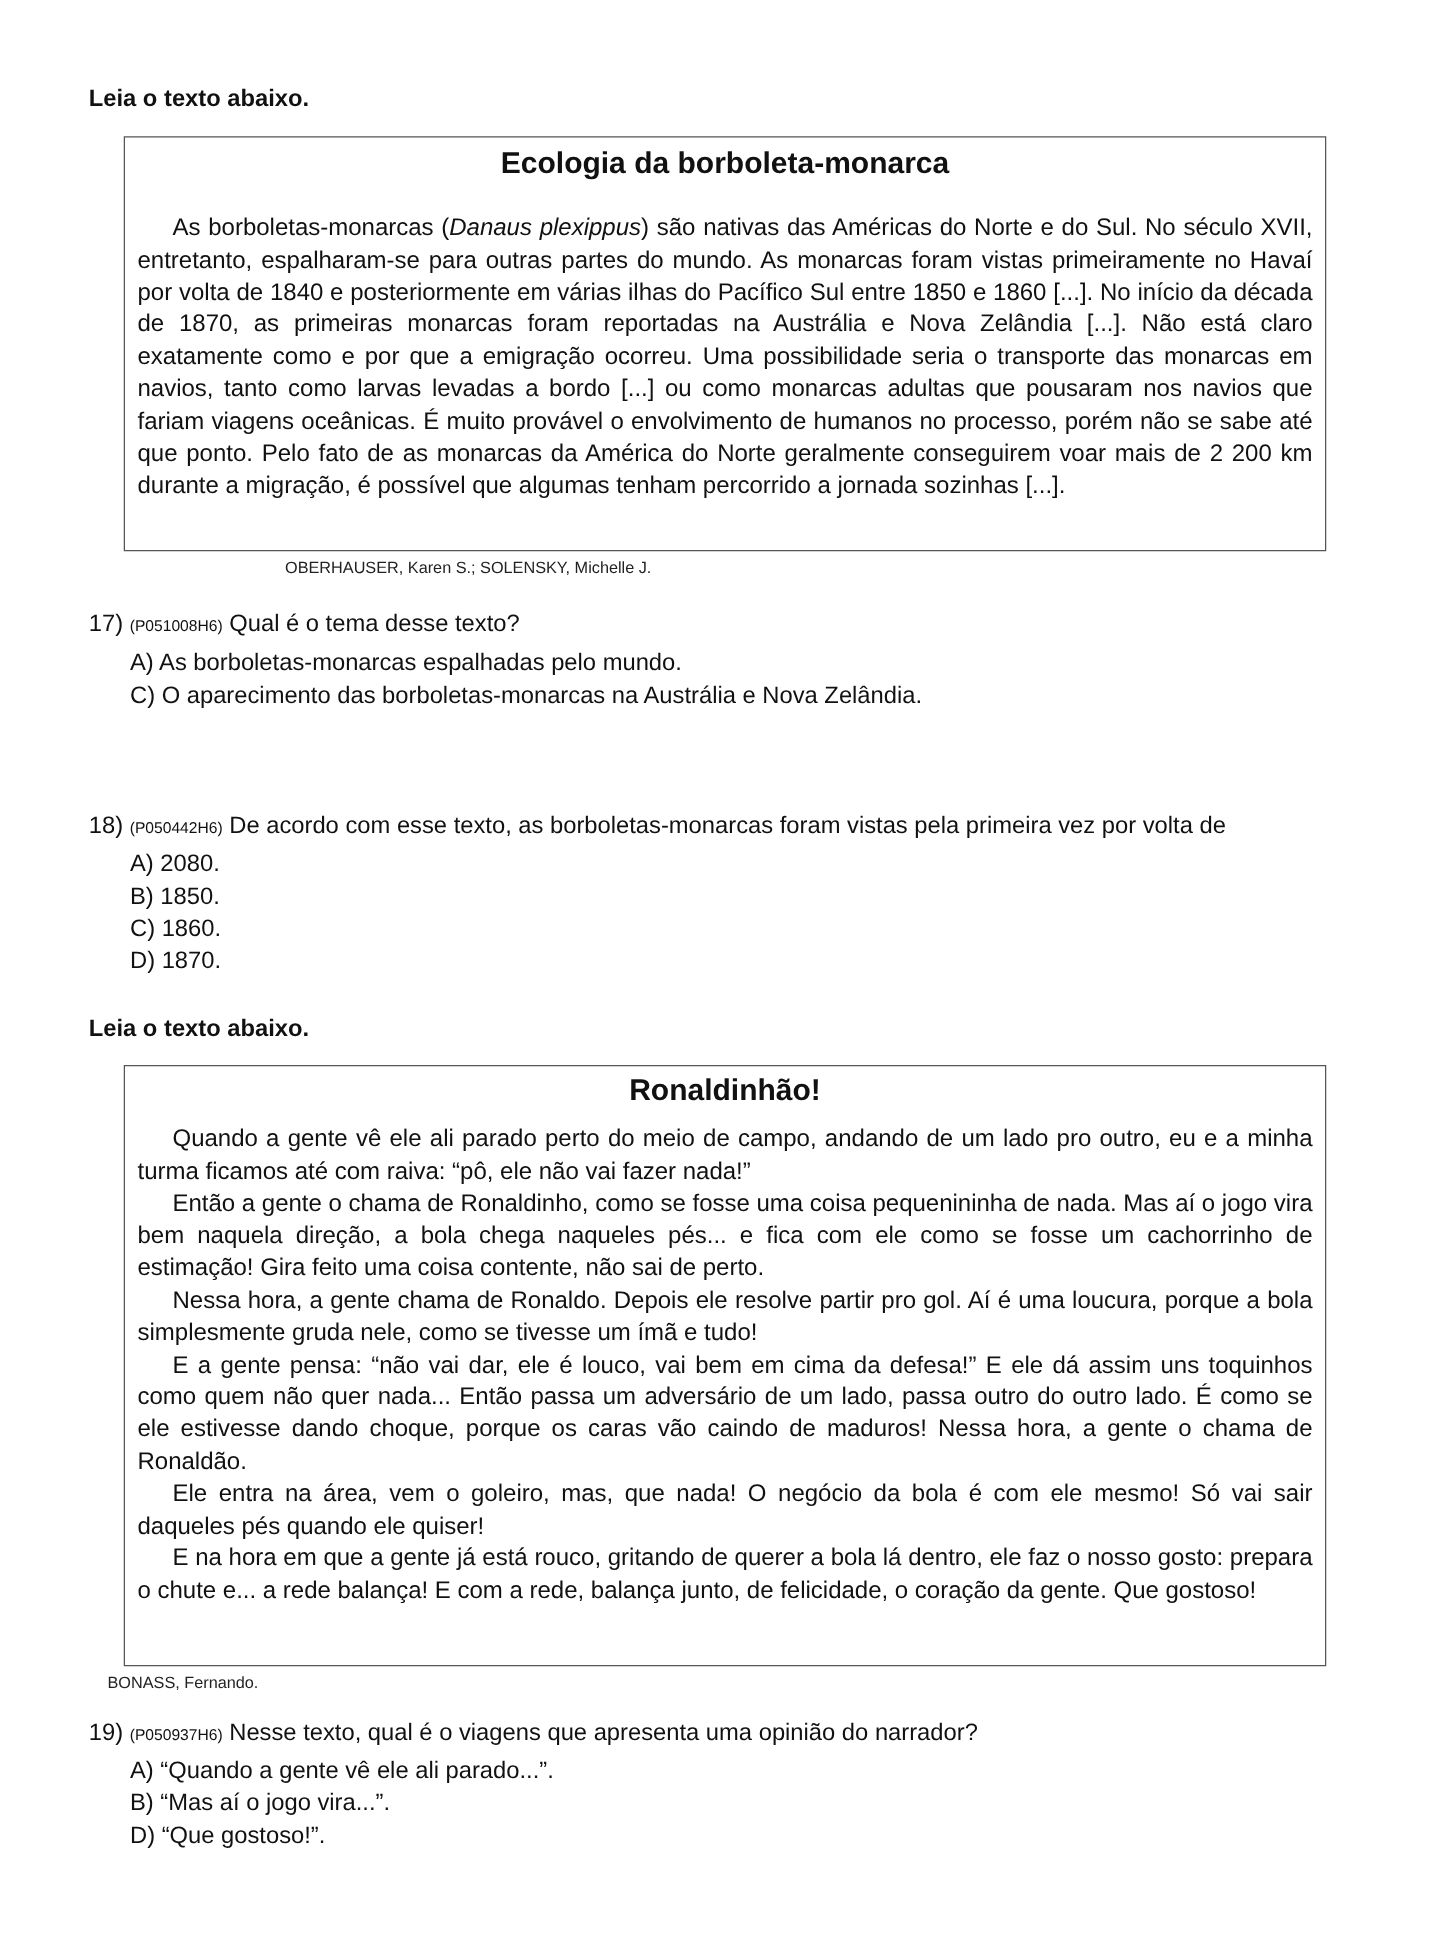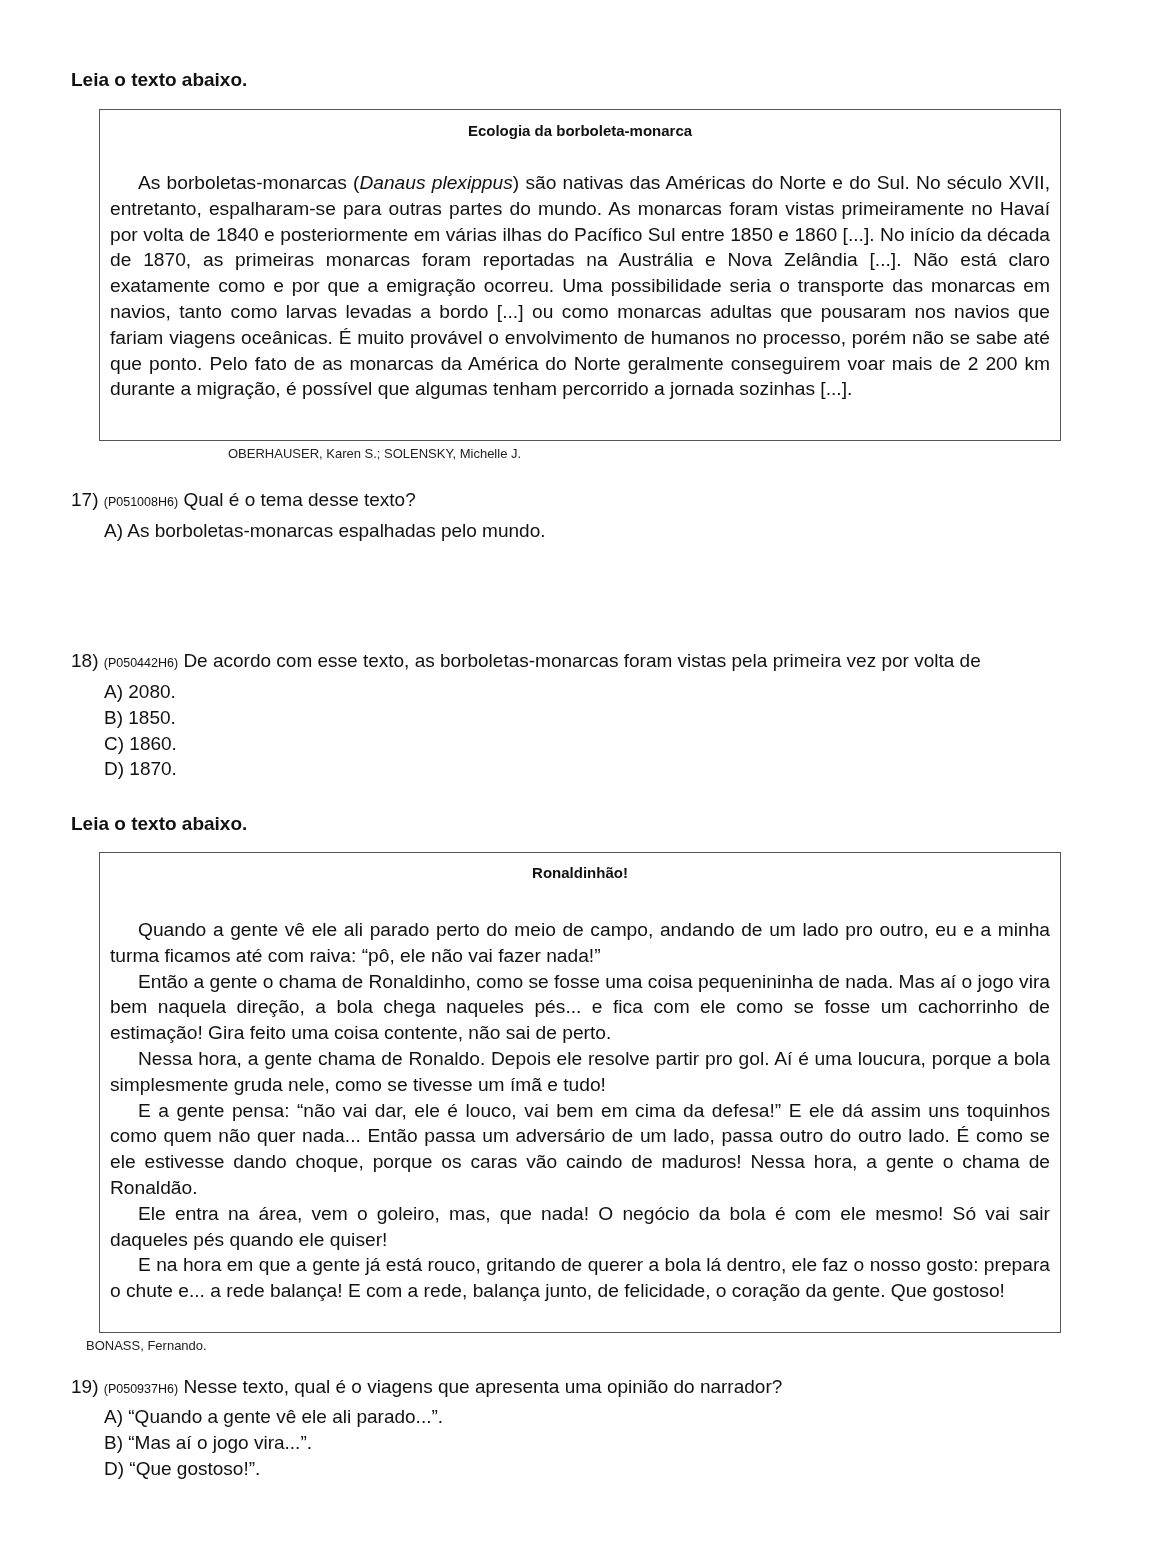--- a/index.html
+++ b/index.html
@@ -9,21 +9,21 @@
   }
   .abs { position: absolute; }
   .lead {
     font-weight: bold; font-size: 19px; line-height: 22px; left: 71px;
   }
   .box {
     position: absolute; left: 99px; width: 962px;
     border: 1.5px solid #555555; box-sizing: border-box;
   }
   .box-title {
-    text-align: center; font-weight: bold; font-size: 15px; line-height: 22px;
+    text-align: center; font-weight: bold; font-size: 24px; line-height: 22px;
     position: absolute; left: 0; right: 0;
   }
   .box-body {
     position: absolute; left: 10px; right: 10px;
     font-size: 19.2px; line-height: 25.8px; text-align: justify;
   }
   .box-body p { margin: 0; text-indent: 28px; }
   .source { font-size: 13px; line-height: 16px; color: #222; }
   .q { left: 71px; font-size: 19px; line-height: 22px; }
   .q .code { font-size: 12.5px; }
@@ -43,39 +43,40 @@
 </div>
 <div class="abs source" style="top:446px; left:228px;">OBERHAUSER, Karen S.; SOLENSKY, Michelle J.</div>
 
 <div class="abs q" style="top:489px;">
   <span>17)</span>
   <span class="code">(P051008H6)</span>
   <span>Qual é o tema desse texto?</span>
 </div>
 <div class="abs opts" style="top:518px;">
   <div class="opt">A) As borboletas-monarcas espalhadas pelo mundo.</div>
+  <div class="opt">C) O aparecimento das borboletas-monarcas na Austrália e Nova Zelândia.</div>
 </div>
 
 <div class="abs q" style="top:650px;">
   <span>18)</span>
   <span class="code">(P050442H6)</span>
   <span>De acordo com esse texto, as borboletas-monarcas foram vistas pela primeira vez por volta de</span>
 </div>
 <div class="abs opts" style="top:679px;">
   <div class="opt">A) 2080.</div>
   <div class="opt">B) 1850.</div>
   <div class="opt">C) 1860.</div>
   <div class="opt">D) 1870.</div>
 </div>
 
 <div class="abs lead" style="top:813px;">Leia o texto abaixo.</div>
 
 <div class="box" style="top:852px; height:481px;">
   <div class="box-title" style="top:9px;">Ronaldinhão!</div>
-  <div class="box-body" style="top:64px;">
+  <div class="box-body" style="top:46px;">
     <p>Quando a gente vê ele ali parado perto do meio de campo, andando de um lado pro outro, eu e a minha turma ficamos até com raiva: “pô, ele não vai fazer nada!”</p>
     <p>Então a gente o chama de Ronaldinho, como se fosse uma coisa pequenininha de nada. Mas aí o jogo vira bem naquela direção, a bola chega naqueles pés... e fica com ele como se fosse um cachorrinho de estimação! Gira feito uma coisa contente, não sai de perto.</p>
     <p>Nessa hora, a gente chama de Ronaldo. Depois ele resolve partir pro gol. Aí é uma loucura, porque a bola simplesmente gruda nele, como se tivesse um ímã e tudo!</p>
     <p>E a gente pensa: “não vai dar, ele é louco, vai bem em cima da defesa!” E ele dá assim uns toquinhos como quem não quer nada... Então passa um adversário de um lado, passa outro do outro lado. É como se ele estivesse dando choque, porque os caras vão caindo de maduros! Nessa hora, a gente o chama de Ronaldão.</p>
     <p>Ele entra na área, vem o goleiro, mas, que nada! O negócio da bola é com ele mesmo! Só vai sair daqueles pés quando ele quiser!</p>
     <p>E na hora em que a gente já está rouco, gritando de querer a bola lá dentro, ele faz o nosso gosto: prepara o chute e... a rede balança! E com a rede, balança junto, de felicidade, o coração da gente. Que gostoso!</p>
   </div>
 </div>
 <div class="abs source" style="top:1338px; left:86px;">BONASS, Fernando.</div>
 

